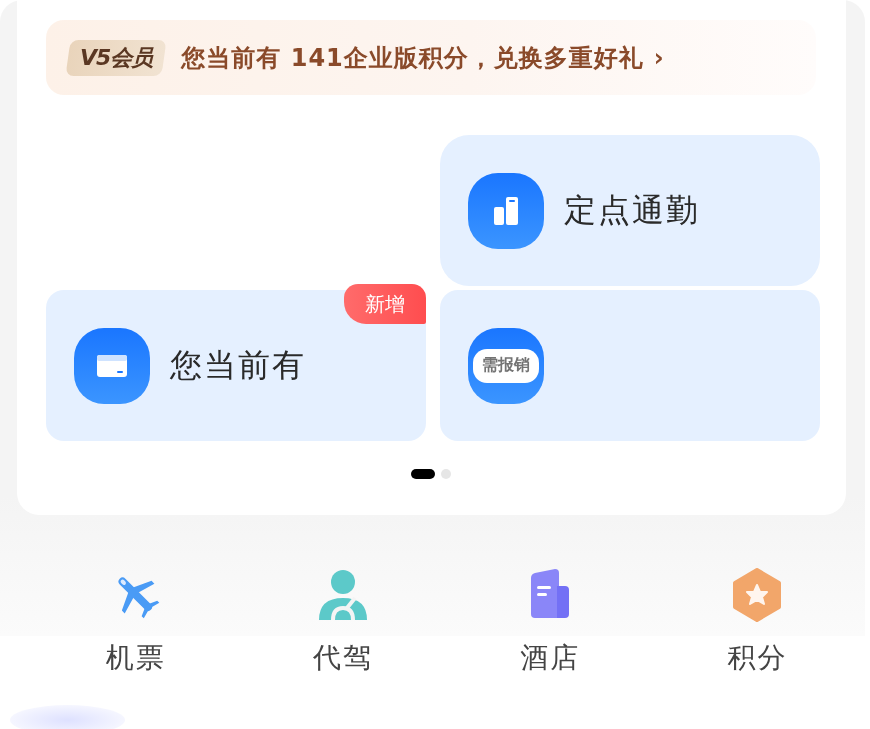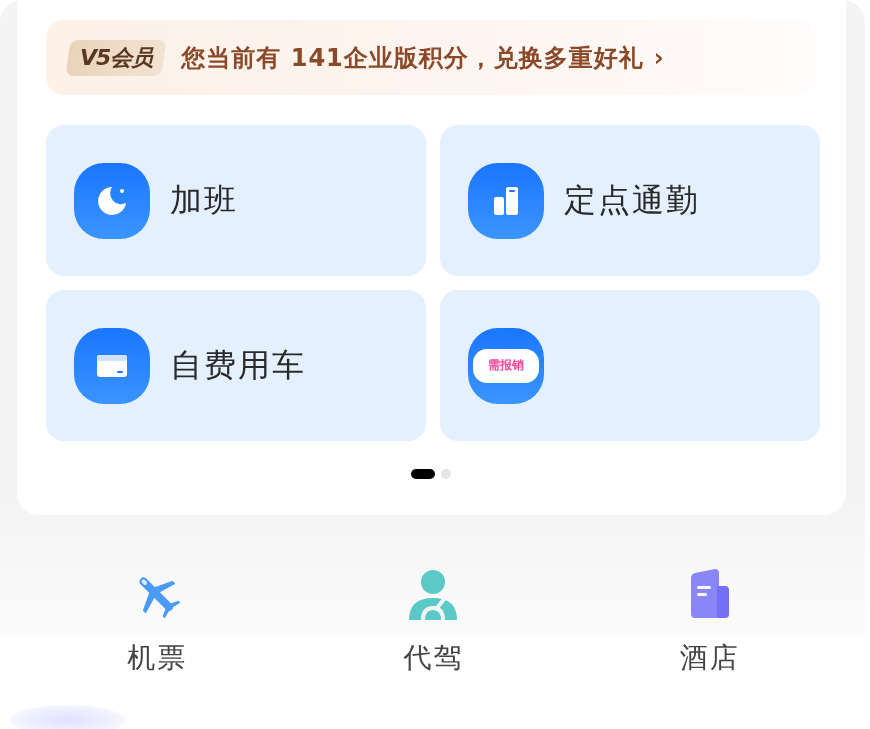--- a/index.html
+++ b/index.html
@@ -12,21 +12,21 @@
   .vip-badge span { transform: skewX(8deg); font-weight: bold; font-style: italic; font-size: 22px; color: #5a3722; letter-spacing: -1px; }
   .vip-text { margin-left: 17px; font-size: 24px; font-weight: bold; color: #8a4a2a; letter-spacing: 1px; }
   .vip-arrow { margin-left: 10px; font-size: 24px; color: #8a4a2a; font-weight: bold; }
   .tile { position: absolute; width: 380px; height: 151px; background: #e5f0ff; border-radius: 18px; display: flex; align-items: center; padding-left: 28px; cursor: pointer; }
   .tile-icon { width: 76px; height: 76px; border-radius: 30px; background: linear-gradient(180deg, #1a76ff 0%, #3b95ff 100%); display: flex; align-items: center; justify-content: center; flex-shrink: 0; }
   .tile-label { margin-left: 20px; font-size: 32px; color: #2a2a2a; letter-spacing: 2px; }
   .badge-new { position: absolute; right: 0; top: -6px; width: 82px; height: 40px; background: linear-gradient(90deg, #ff6b6b, #ff4d4f); border-radius: 14px 14px 2px 22px; color: #fff; font-size: 20px; display: flex; align-items: center; justify-content: center; }
   .pager { position: absolute; left: 411px; top: 469px; display: flex; align-items: center; gap: 6px; }
   .dot-active { width: 24px; height: 10px; background: #000; border-radius: 5px; }
   .dot { width: 10px; height: 10px; background: #e6e6e6; border-radius: 5px; }
-  .services { position: absolute; left: 19px; top: 565px; width: 829px; display: flex; }
+  .services { position: absolute; left: 32px; top: 565px; width: 829px; display: flex; }
   .svc { flex: 1; display: flex; flex-direction: column; align-items: center; cursor: pointer; }
   .svc-icon { width: 60px; height: 60px; display: flex; align-items: center; justify-content: center; }
   .svc-label { margin-top: 14px; font-size: 28px; color: #444; letter-spacing: 2px; }
   .glow { position: absolute; left: 10px; top: 705px; width: 115px; height: 30px; border-radius: 50%; background: radial-gradient(ellipse, rgba(200,205,255,0.6), rgba(255,255,255,0)); }
 </style>
 </head>
 <body>
 
 <div class="page">
   <div class="bg-panel"></div>
@@ -34,55 +34,47 @@
   <div class="card"></div>
 
   <div class="vip-banner">
     <div class="vip-badge">
       <span>V5会员</span>
     </div>
     <span class="vip-text">您当前有 141企业版积分，兑换多重好礼</span>
     <span class="vip-arrow">›</span>
   </div>
 
-  <div class="tile" style="left:46px; top:125px;">
-    <div class="tile-icon">
-      <svg width="40" height="40" viewBox="0 0 40 40">
-        <path d="M20 6 A14 14 0 1 0 34 22 A11 11 0 0 1 20 6 Z" fill="#ffffff"></path>
-        <circle cx="30" cy="10" r="2" fill="#ffffff"></circle>
-      </svg>
-    </div>
-    <span class="tile-label">加班</span>
-  </div>
 
-  <div class="tile" style="left:440px; top:125px;">
+  <div class="tile" style="left:440px; top:135px;border-radius:29px;">
     <div class="tile-icon">
       <svg width="40" height="40" viewBox="0 0 40 40">
         <rect x="8" y="16" width="10" height="18" rx="2" fill="#ffffff"></rect>
         <rect x="20" y="6" width="12" height="28" rx="2" fill="#ffffff"></rect>
         <rect x="23" y="9" width="6" height="2" rx="1" fill="#1a76ff"></rect>
       </svg>
     </div>
     <span class="tile-label">定点通勤</span>
   </div>
 
   <div class="tile" style="left:46px; top:290px;">
     <div class="tile-icon">
       <svg width="40" height="40" viewBox="0 0 40 40">
         <rect x="5" y="9" width="30" height="22" rx="3" fill="#ffffff"></rect>
         <rect x="5" y="9" width="30" height="6" rx="2" fill="#cfe3ff"></rect>
         <rect x="25" y="25" width="6" height="2" rx="1" fill="#1a76ff"></rect>
       </svg>
     </div>
-    <span class="tile-label">自费用车</span>
+    <span class="tile-label">您当前有</span>
+    <div class="badge-new">新增</div>
   </div>
 
   <div class="tile" style="left:440px; top:290px;">
     <div class="tile-icon">
-      <div style="width:66px;height:34px;background:#fff;border-radius:14px;display:flex;align-items:center;justify-content:center;font-size:12px;color:#ec4899;font-weight:bold;">需报销</div>
+      <div style="width:66px;height:34px;background:#fff;border-radius:14px;display:flex;align-items:center;justify-content:center;font-size:16px;color:#737373;font-weight:bold;">需报销</div>
     </div>
   </div>
 
   <div class="pager">
     <div class="dot-active"></div>
     <div class="dot"></div>
   </div>
 
   <div class="services">
     <div class="svc">
@@ -113,16 +105,25 @@
       <div class="svc-icon">
         <svg width="46" height="54" viewBox="0 0 46 54">
           <path d="M4 10 Q4 6 8 5 L28 1 Q32 1 32 5 L32 50 L8 50 Q4 50 4 46 Z" fill="#8a86f8"></path>
           <path d="M30 18 L38 18 Q42 18 42 22 L42 46 Q42 50 38 50 L30 50 Z" fill="#7370f5"></path>
           <rect x="10" y="18" width="14" height="3" rx="1.5" fill="#ffffff"></rect>
           <rect x="10" y="25" width="10" height="3" rx="1.5" fill="#ffffff"></rect>
         </svg>
       </div>
       <span class="svc-label">酒店</span>
     </div>
+    <div class="svc">
+      <div class="svc-icon">
+        <svg width="50" height="54" viewBox="0 0 50 54">
+          <path d="M25 2 L47 15 L47 39 L25 52 L3 39 L3 15 Z" fill="#f2a66a" stroke="#f2a66a" stroke-width="4" stroke-linejoin="round"></path>
+          <path d="M25 17 L28 24 L35 24 L30 29 L32 36 L25 32 L18 36 L20 29 L15 24 L22 24 Z" fill="#fff5ee" stroke="#fff5ee" stroke-width="2" stroke-linejoin="round"></path>
+        </svg>
+      </div>
+      <span class="svc-label">积分</span>
+    </div>
   </div>
 
   <div class="glow"></div>
 </div>
 
 </body></html>

